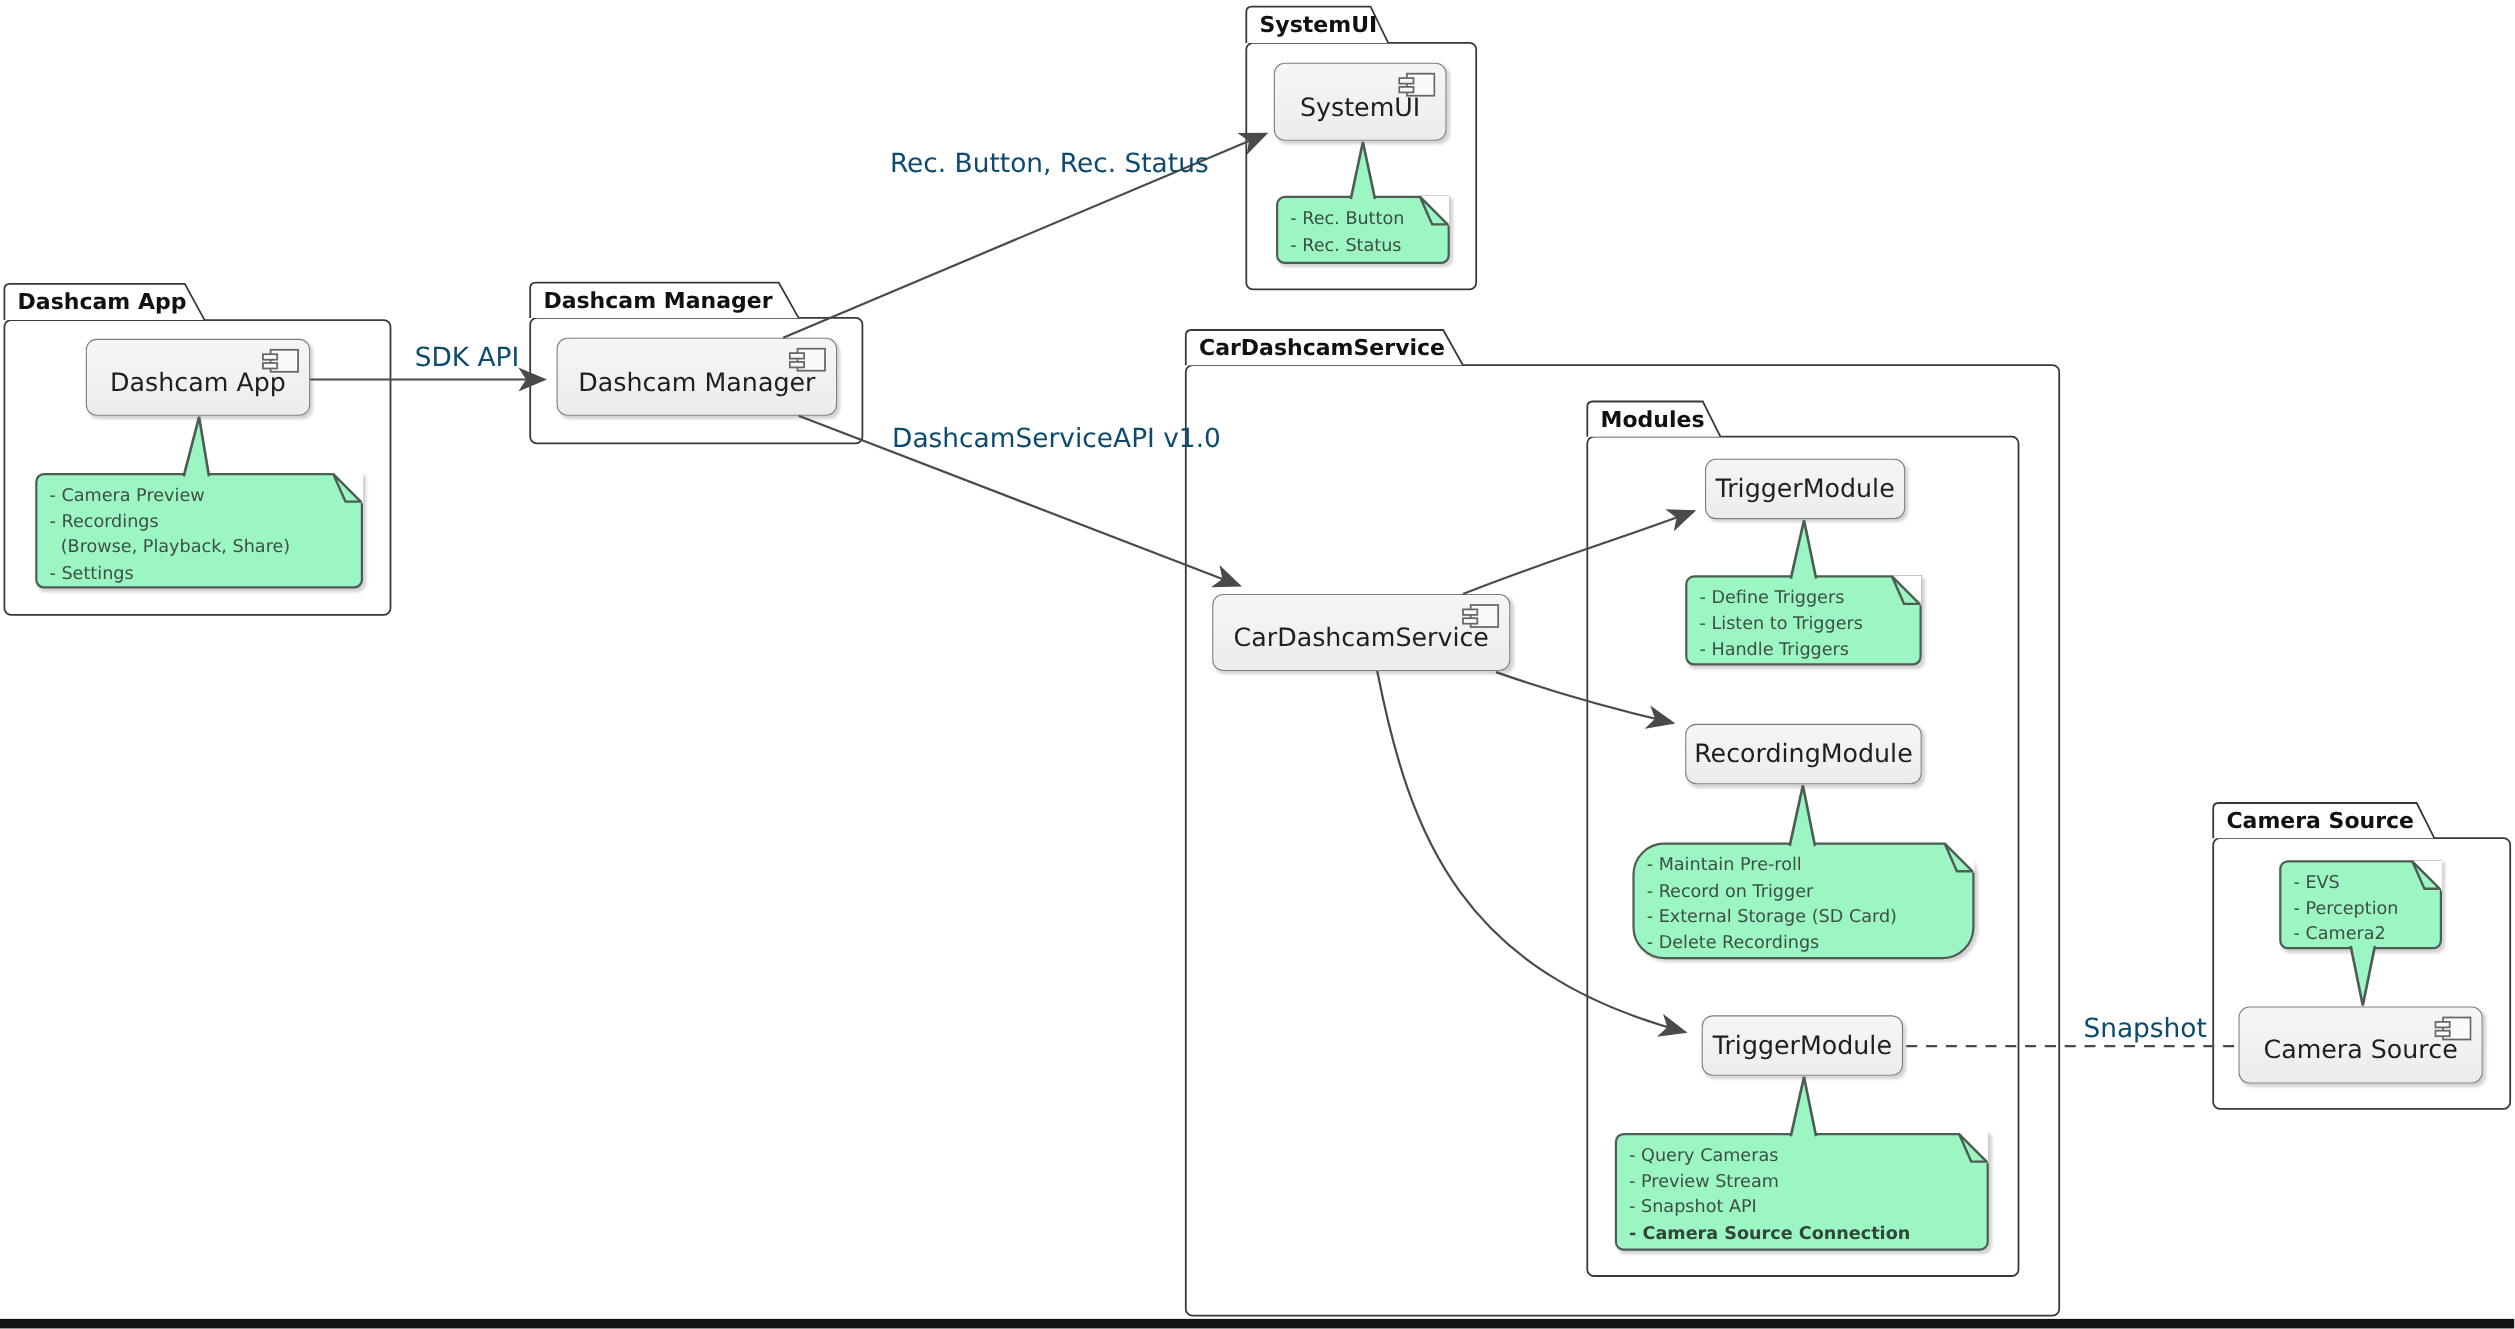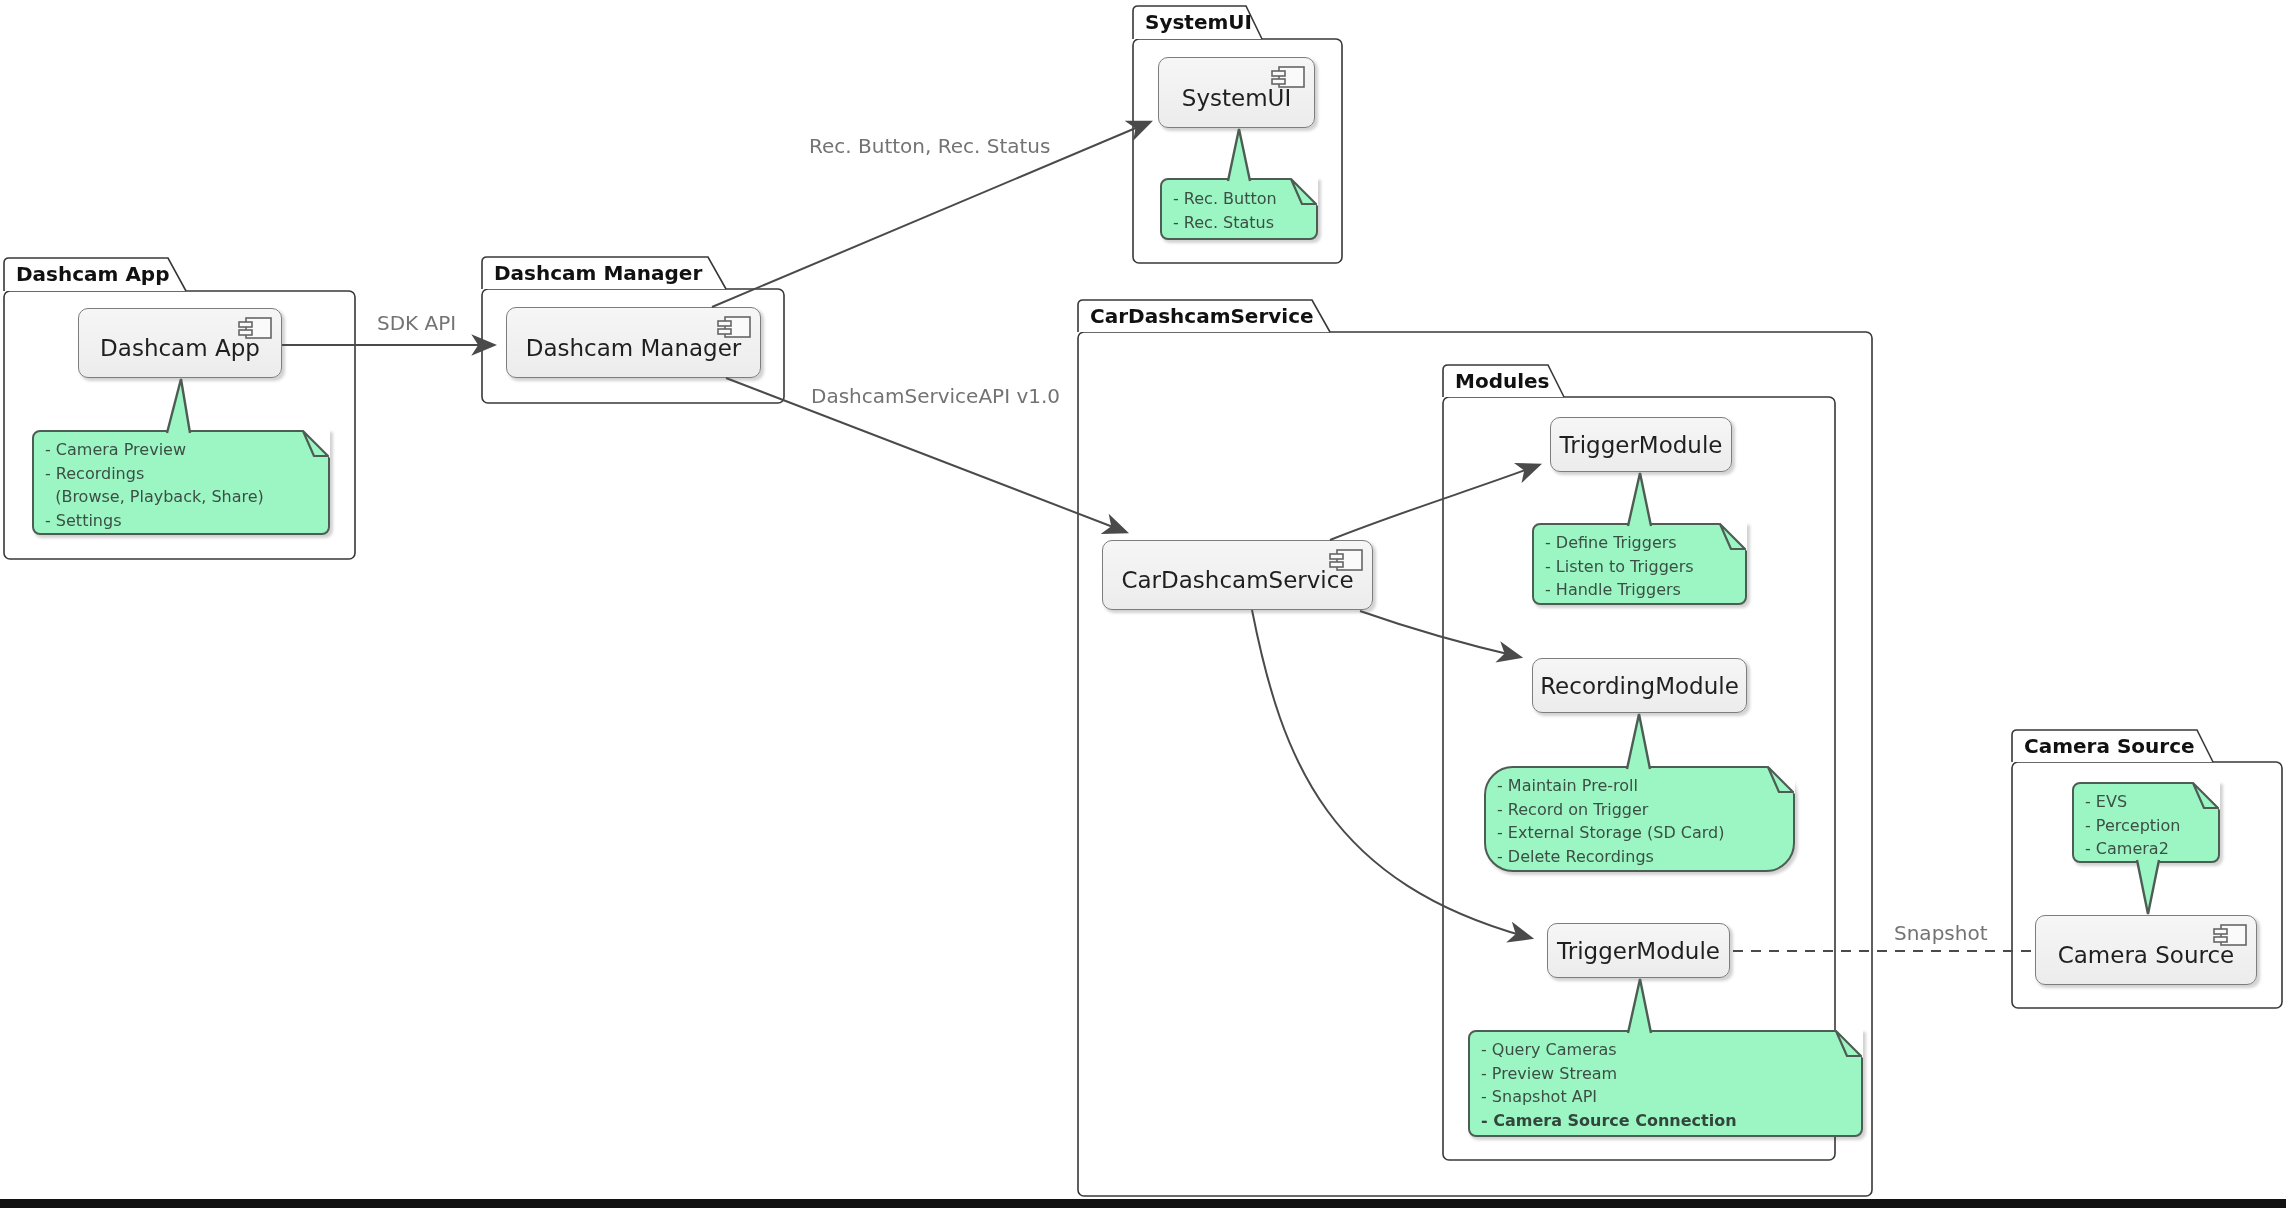--- a/index.html
+++ b/index.html
@@ -42,21 +42,21 @@
     padding:6px 10px 4px 11px;
   }
   .note .nl{
     font-size:16px; line-height:23.5px; color:#3c4f45; white-space:pre;
   }
   .note .nl.bold{font-weight:bold; color:#34453c;}
   .note .fold{position:absolute; top:-2.2px; right:-2.2px;}
 
   .edge-label{
     position:absolute; z-index:7;
-    font-size:20px; color:#737373; white-space:nowrap;
+    font-size:24px; color:#0c4a6e; white-space:nowrap;
   }
 
   #bottom-bar{
     position:absolute; z-index:9;
     left:0; top:1199px; width:2286px; height:9px; background:#121212;
   }
 </style>
 </head>
 <body>
 
@@ -127,21 +127,21 @@
     <svg class="fold" width="28" height="28" viewBox="0 0 28 28">
       <path d="M0 0 H28 V28 Z" fill="#ffffff"></path>
       <path d="M1 1 L12 26 L26 26 Z" fill="#9cf6c3" stroke="#4e5d54" stroke-width="2.2" stroke-linejoin="round"></path>
     </svg>
     <div class="nl">- Maintain Pre-roll</div>
     <div class="nl">- Record on Trigger</div>
     <div class="nl">- External Storage (SD Card)</div>
     <div class="nl">- Delete Recordings</div>
   </div>
 
-  <div class="note" style="left:1468px;top:1030px;width:395px;height:107px;">
+  <div class="note" style="left:1468px;top:1030px;width:340px;height:107px;">
     <svg class="fold" width="28" height="28" viewBox="0 0 28 28">
       <path d="M0 0 H28 V28 Z" fill="#ffffff"></path>
       <path d="M1 1 L12 26 L26 26 Z" fill="#9cf6c3" stroke="#4e5d54" stroke-width="2.2" stroke-linejoin="round"></path>
     </svg>
     <div class="nl">- Query Cameras</div>
     <div class="nl">- Preview Stream</div>
     <div class="nl">- Snapshot API</div>
     <div class="nl bold">- Camera Source Connection</div>
   </div>
 

